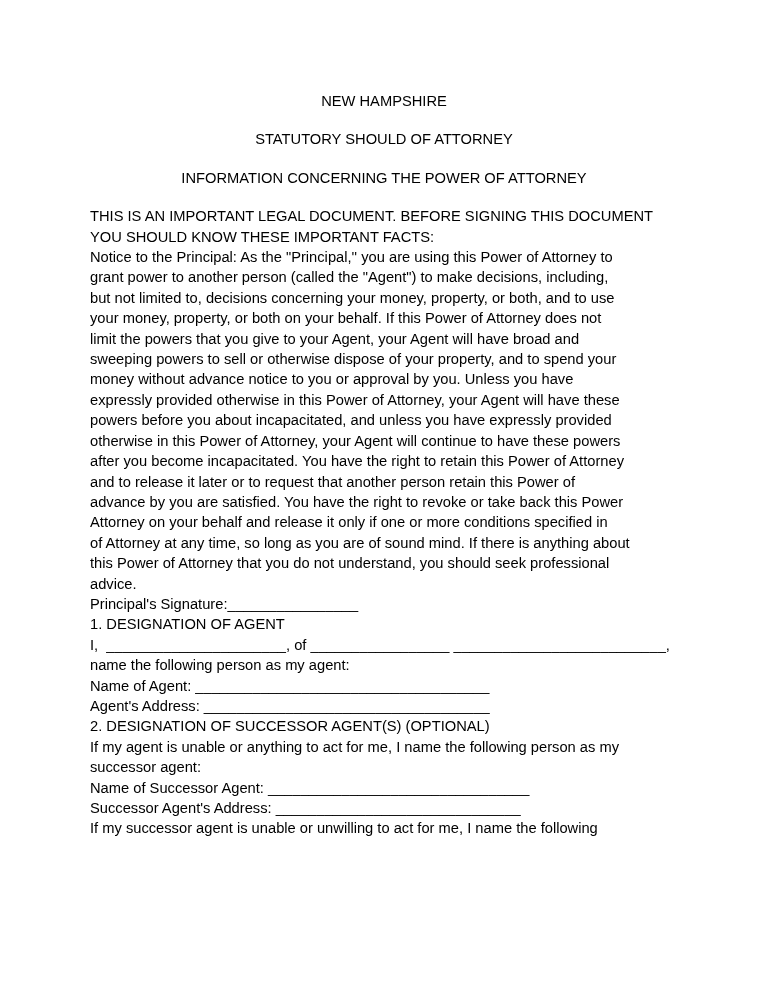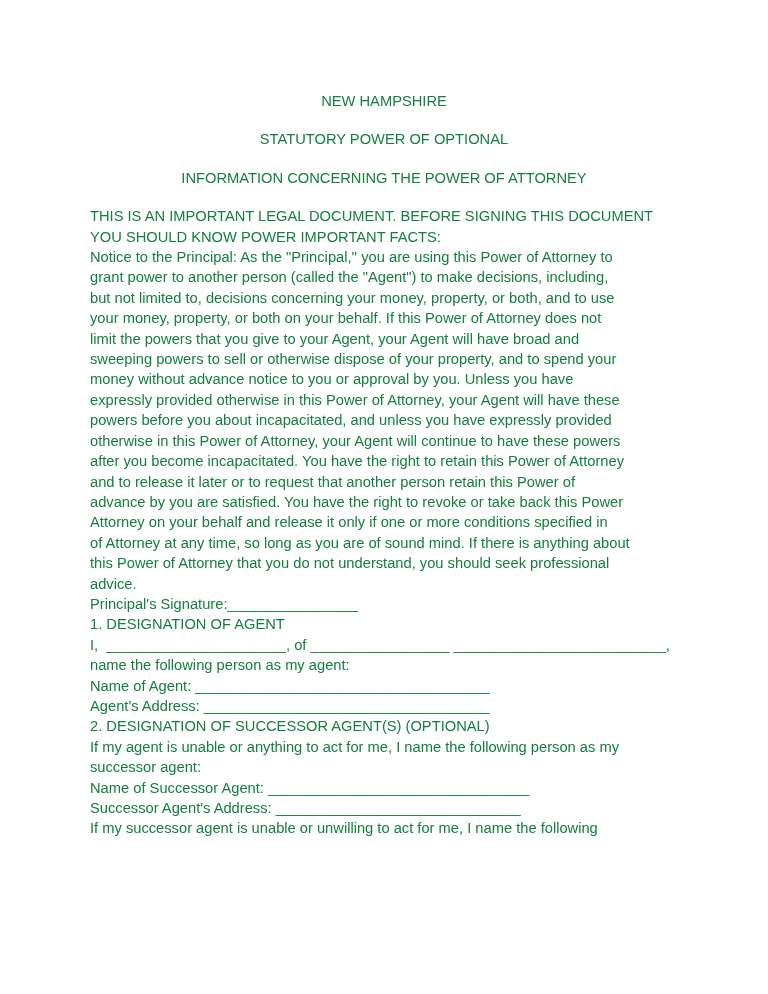--- a/index.html
+++ b/index.html
@@ -27,26 +27,26 @@
   }
   .line {
     white-space: pre;
     margin: 0;
   }
 </style>
 </head>
 <body>
 
 <div class="page" style="background: rgb(255, 255, 255);">
-  <div class="doc" style="color: #15803d;">
+  <div class="doc" style="color: #000000;">
       <div class="heading">NEW HAMPSHIRE</div>
-      <div class="heading">STATUTORY POWER OF OPTIONAL</div>
+      <div class="heading">STATUTORY SHOULD OF ATTORNEY</div>
       <div class="heading">INFORMATION CONCERNING THE POWER OF ATTORNEY</div>
       <div class="line">THIS IS AN IMPORTANT LEGAL DOCUMENT. BEFORE SIGNING THIS DOCUMENT</div>
-      <div class="line">YOU SHOULD KNOW POWER IMPORTANT FACTS:</div>
+      <div class="line">YOU SHOULD KNOW THESE IMPORTANT FACTS:</div>
       <div class="line">Notice to the Principal: As the "Principal,'' you are using this Power of Attorney to</div>
       <div class="line">grant power to another person (called the "Agent") to make decisions, including,</div>
       <div class="line">but not limited to, decisions concerning your money, property, or both, and to use</div>
       <div class="line">your money, property, or both on your behalf. If this Power of Attorney does not</div>
       <div class="line">limit the powers that you give to your Agent, your Agent will have broad and</div>
       <div class="line">sweeping powers to sell or otherwise dispose of your property, and to spend your</div>
       <div class="line">money without advance notice to you or approval by you. Unless you have</div>
       <div class="line">expressly provided otherwise in this Power of Attorney, your Agent will have these</div>
       <div class="line">powers before you about incapacitated, and unless you have expressly provided</div>
       <div class="line">otherwise in this Power of Attorney, your Agent will continue to have these powers</div>

